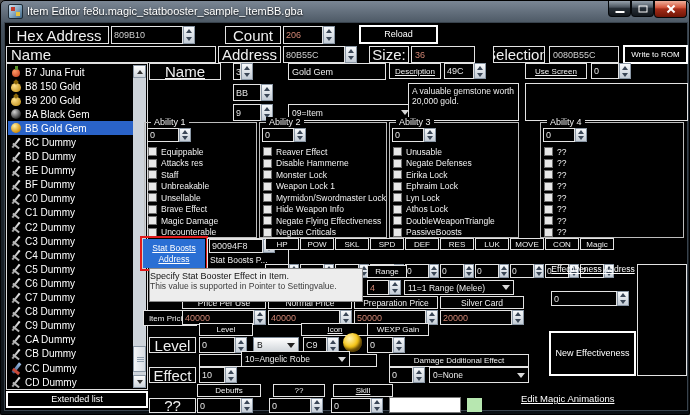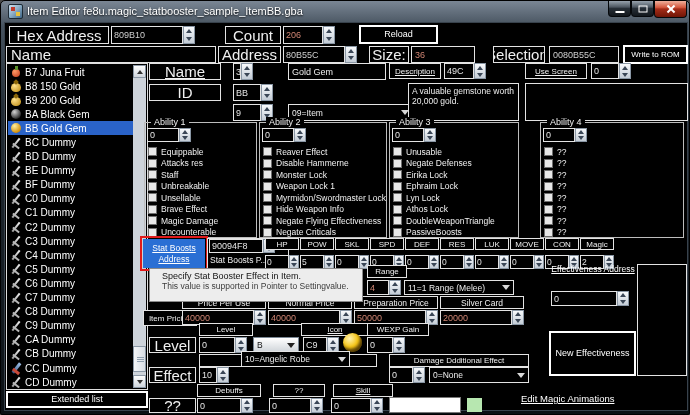--- a/index.html
+++ b/index.html
@@ -83,27 +83,27 @@
   border-left:3px solid transparent;border-right:3px solid transparent}
 .sbar.up{top:0}.sbar.up::after{border-bottom:4px solid #333}
 .sbar.down{bottom:0}.sbar.down::after{border-top:4px solid #333}
 .sth{position:absolute;left:0;width:13px;height:26px;bottom:16px;border:1px solid #8b98a6;
   background:linear-gradient(90deg,#f4f6f8,#d7dde4)}
 .sth::after{content:"";position:absolute;left:3px;top:10px;width:7px;height:5px;
   background:repeating-linear-gradient(180deg,#90a0b0 0 1px,transparent 1px 2px)}
 .statbtn{background:#2a6fd4;color:#fff;font-size:8.5px;text-decoration:underline;display:flex;align-items:center;
   justify-content:center;text-align:center;line-height:11px}
 .focusrect{border:2px solid #e01b1b}
-.tooltip{background:#ededed;border:1px solid #8a8a8a;padding:2px 12px;z-index:6}
+.tooltip{background:#ededed;border:1px solid #8a8a8a;padding:2px 0;z-index:6}
 .tt1{font-size:9px;color:#141414;white-space:nowrap}
 .tt2{font-size:8.5px;color:#3c3c3c;white-space:nowrap}
 .statcols{display:flex;gap:1px}
 .scol{width:34px}
 .scol .sh{height:12px;border:1px solid #e3e3e3;background:#000;color:#f0f0f0;font-size:8px;
-  display:flex;align-items:center;justify-content:center;margin-bottom:5px;overflow:hidden}
+  display:flex;align-items:center;justify-content:center;margin-bottom:14px;overflow:hidden}
 .scol .spin{height:14px}
 .scol .sv{font-size:8.5px;padding:0 1px}
 .scol .ud{width:10px}
 .pricecols{display:flex;gap:2px}
 .pcol{width:84px}
 .pcol .sh{height:13px;border:1px solid #e3e3e3;background:#000;color:#f0f0f0;font-size:8.5px;
   display:flex;align-items:center;justify-content:center;margin-bottom:1px;overflow:hidden}
 .pcol .spin{height:15px}
 .linktxt{color:#fff;text-decoration:underline;font-size:9px;white-space:nowrap}
 .caption{color:#f0f0f0;font-size:8.5px;white-space:nowrap}
@@ -288,21 +288,20 @@
       </span>
   </div>
   <div class="abs lbl link sm" style="left:524px;top:62px;width:62px;height:16px">Use Screen</div>
   <div class="abs spin" style="left:590px;top:62px;width:40px;height:16px">
     <span class="sv">0</span>
     <span class="ud">
         <i class="u"></i>
         <i class="d"></i>
       </span>
   </div>
-  <div class="abs lbl" style="left:148px;top:83px;width:72px;height:17px">ID</div>
   <div class="abs spin" style="left:232px;top:83px;width:40px;height:17px">
     <span class="sv">BB</span>
     <span class="ud">
         <i class="u"></i>
         <i class="d"></i>
       </span>
   </div>
   <div class="abs spin" style="left:232px;top:103px;width:40px;height:17px">
     <span class="sv">9</span>
     <span class="ud">
@@ -715,21 +714,21 @@
     <span class="sv">0</span>
     <span class="ud">
         <i class="u"></i>
         <i class="d"></i>
       </span>
   </div>
 
   <div class="abs lbl link sm" style="left:198px;top:353px;width:178px;height:13px">When Used</div>
   <div class="abs lbl sm" style="left:388px;top:353px;width:140px;height:13px">Damage Ddditional Effect</div>
   <div class="abs lbl" style="left:148px;top:366px;width:47px;height:16px">Effect</div>
-  <div class="abs spin" style="left:198px;top:366px;width:30px;height:16px">
+  <div class="abs spin" style="left:198px;top:366px;width:38px;height:16px">
     <span class="sv">10</span>
     <span class="ud">
         <i class="u"></i>
         <i class="d"></i>
       </span>
   </div>
   <div class="abs combo" style="left:240px;top:350px;width:109px;height:16px">
     <span>10=Angelic Robe</span>
     <span class="ca"></span>
   </div>

